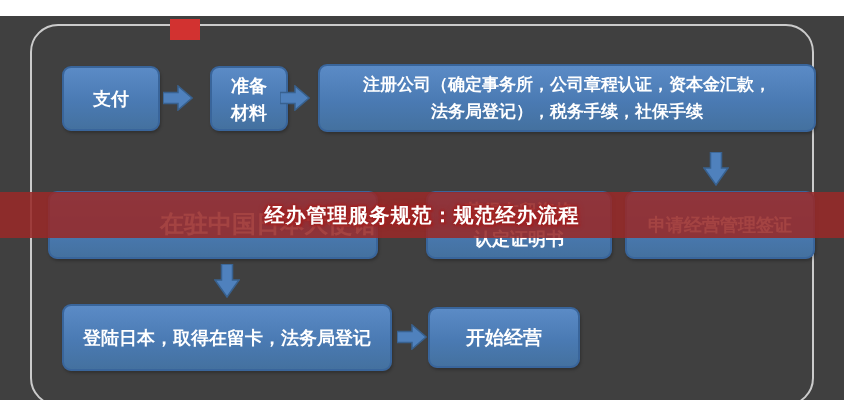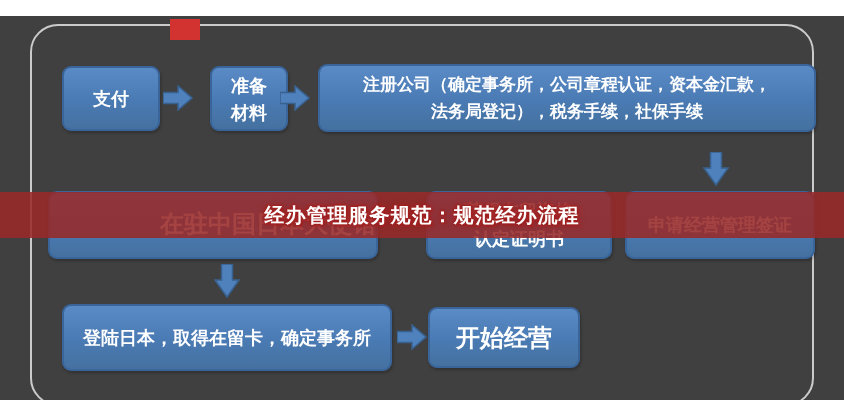--- a/index.html
+++ b/index.html
@@ -83,28 +83,28 @@
 
   <div class="fbox" style="left:625px;top:175px;width:190px;height:68px;font-size:18px;">
     <span class="ln">申请经营管理签证</span>
   </div>
 
   <svg class="arrow" style="left:214px;top:248px" width="26" height="34" viewBox="0 0 26 34">
     <polygon points="7.5,0 18.5,0 18.5,16 25,16 13,33 1,16 7.5,16" fill="#4f81bd" stroke="#38618f" stroke-width="1.5"></polygon>
   </svg>
 
   <div class="fbox" style="left:62px;top:288px;width:330px;height:67px;font-size:18px;line-height:1.55;">
-    <span class="ln">登陆日本，取得在留卡，确定事务所</span>
+    <span class="ln">登陆日本，取得在留卡，法务局登记</span>
   </div>
 
   <svg class="arrow" style="left:397px;top:308px" width="30" height="26" viewBox="0 0 30 26">
     <polygon points="0,7.5 15,7.5 15,1 29,13 15,25 15,18.5 0,18.5" fill="#4f81bd" stroke="#38618f" stroke-width="1.5"></polygon>
   </svg>
 
-  <div class="fbox" style="left:428px;top:291px;width:152px;height:61px;font-size:24px;">
+  <div class="fbox" style="left:428px;top:291px;width:152px;height:61px;font-size:19px;">
     <span class="ln">开始经营</span>
   </div>
 
   <div class="banner">
     <div class="banner-text">经办管理服务规范：规范经办流程</div>
   </div>
 
 </div>
 
 </body></html>

